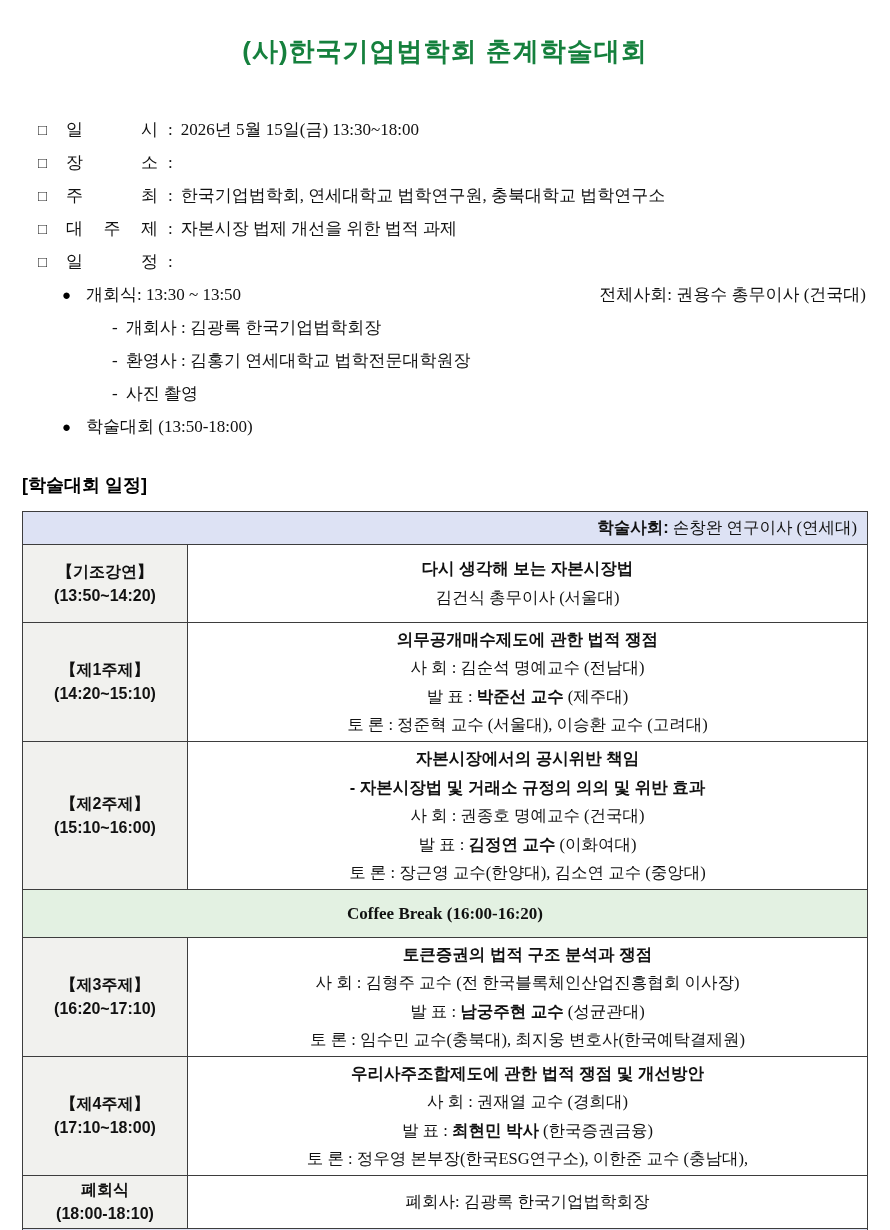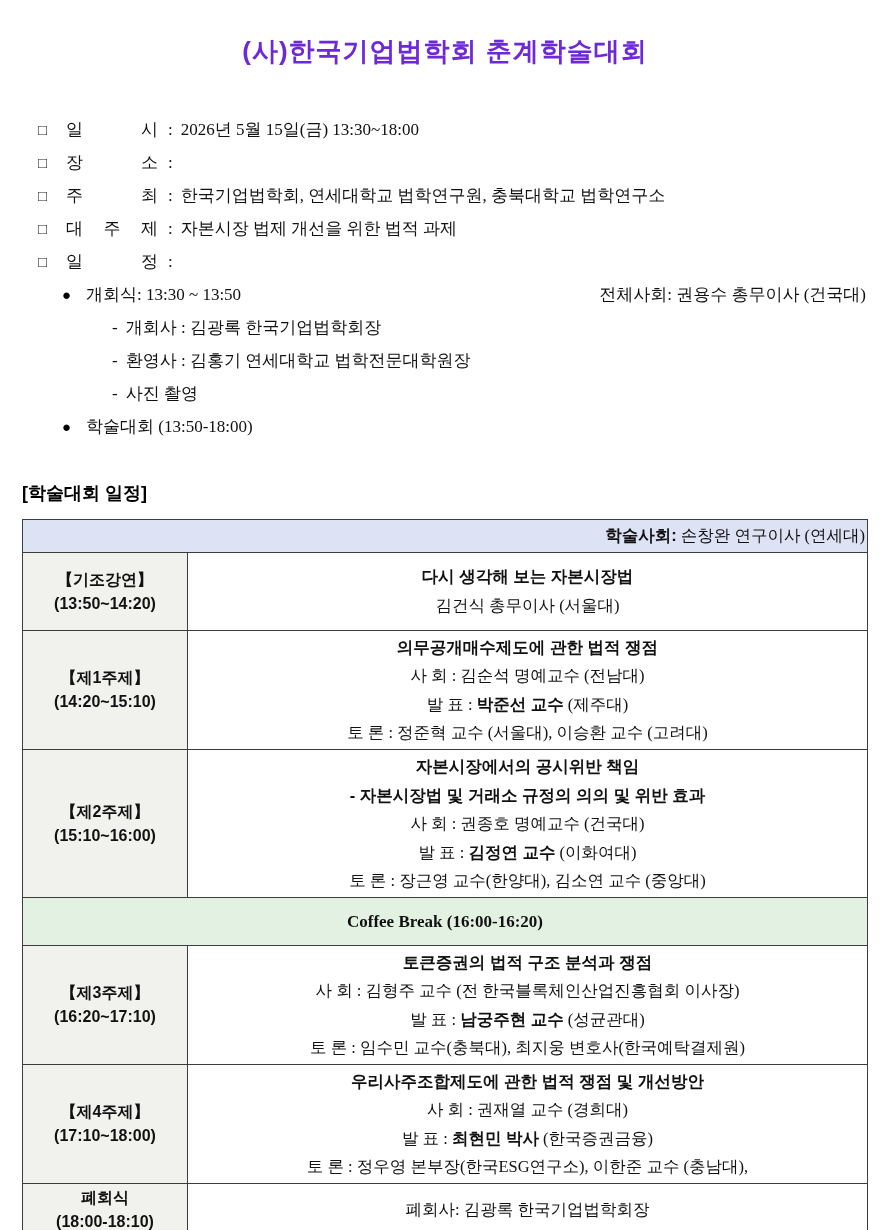--- a/index.html
+++ b/index.html
@@ -22,21 +22,21 @@
     overflow: hidden;
   }
   
   .doc-title {
     text-align: center;
     font-family: "Liberation Sans", "DejaVu Sans", sans-serif;
     font-weight: 800;
     font-size: 26px;
     letter-spacing: 1px;
     margin: 8px 0 44px 0;
-    color: #6d28d9;
+    color: #15803d;
   }
   
   .info-list { margin-left: 16px; }
   .info-row { display: flex; align-items: baseline; line-height: 33px; height: 33px; }
   .sq-marker { width: 28px; font-size: 15px; color: #222; }
   .ilabel {
     display: inline-block;
     width: 92px;
     text-align: justify;
     text-align-last: justify;
@@ -49,41 +49,41 @@
   .agenda-row .spacer { flex: 1; }
   .dot-marker { width: 24px; font-size: 15px; color: #000; }
   .agenda-sub { margin-left: 50px; line-height: 33px; height: 33px; }
   .agenda-sub .dash { margin-right: 8px; }
   .agenda-right { padding-right: 2px; }
   
   .section-heading {
     font-family: "Liberation Sans", "DejaVu Sans", sans-serif;
     font-weight: 800;
     font-size: 18px;
-    margin: 38px 0 14px 0;
+    margin: 30px 0 14px 0;
     color: #000;
   }
   
   .schedule-table {
     width: 846px;
     border-collapse: collapse;
     table-layout: fixed;
     font-size: 16.5px;
   }
   .schedule-table td {
     border: 1.6px solid var(--border);
     vertical-align: middle;
     padding: 2px 10px;
   }
   .col-session { width: 165px; }
   .thead-row td {
     background: var(--header-bg);
     height: 33px;
     text-align: right;
-    padding-right: 2px;
+    padding-right: 10px;
   }
   .moderator-label {
     font-family: "Liberation Sans", "DejaVu Sans", sans-serif;
     font-weight: 800;
   }
   .session-cell {
     background: var(--session-bg);
     text-align: center;
     font-family: "Liberation Sans", "DejaVu Sans", sans-serif;
     font-weight: 800;

